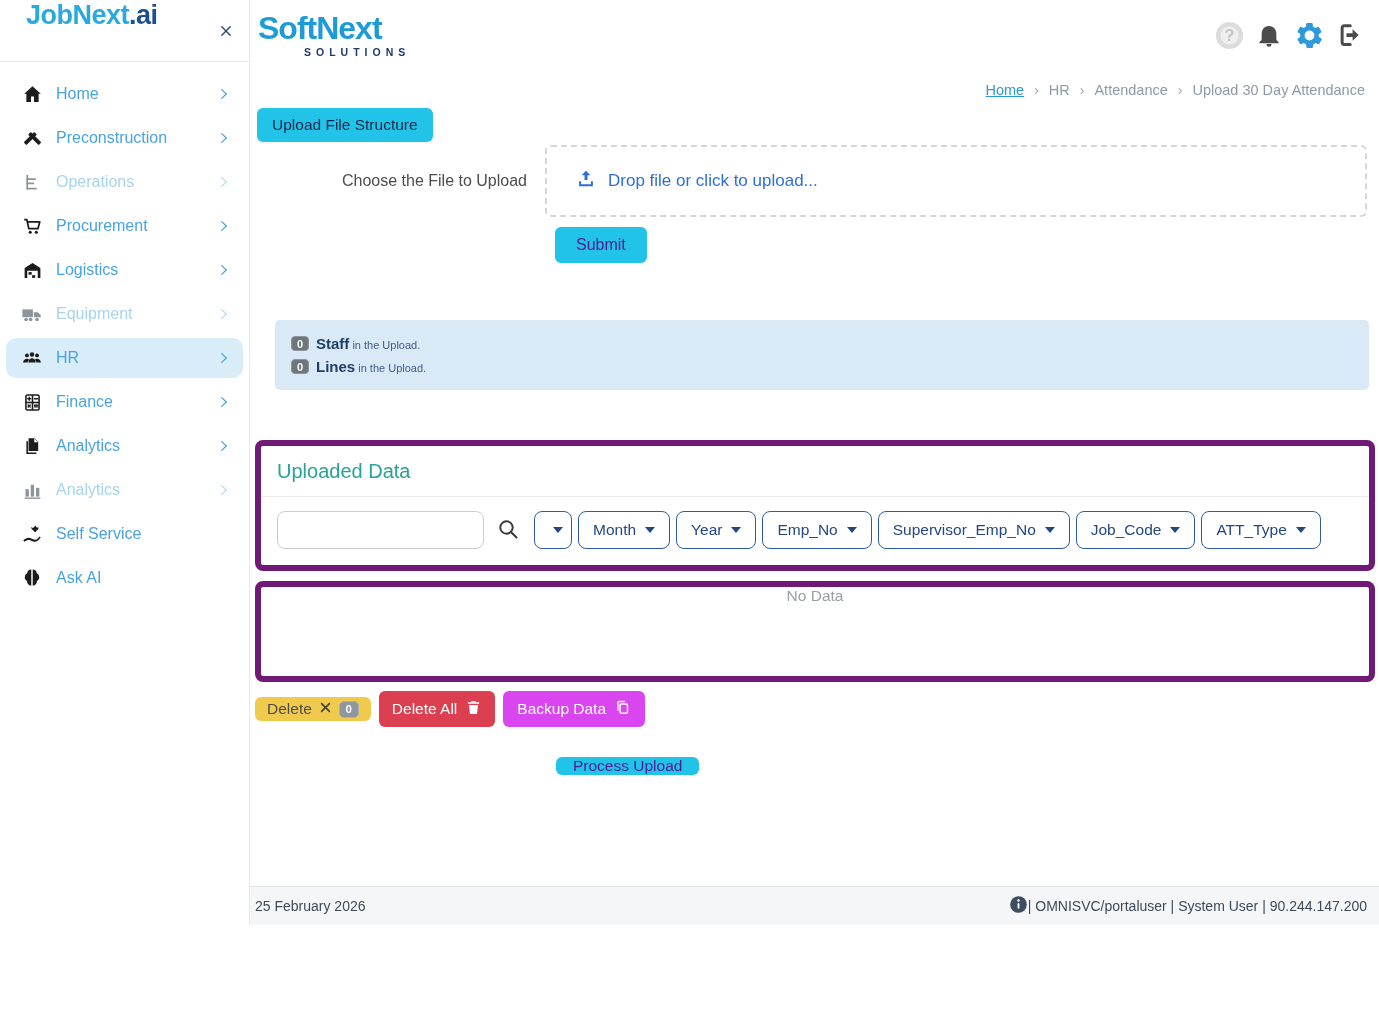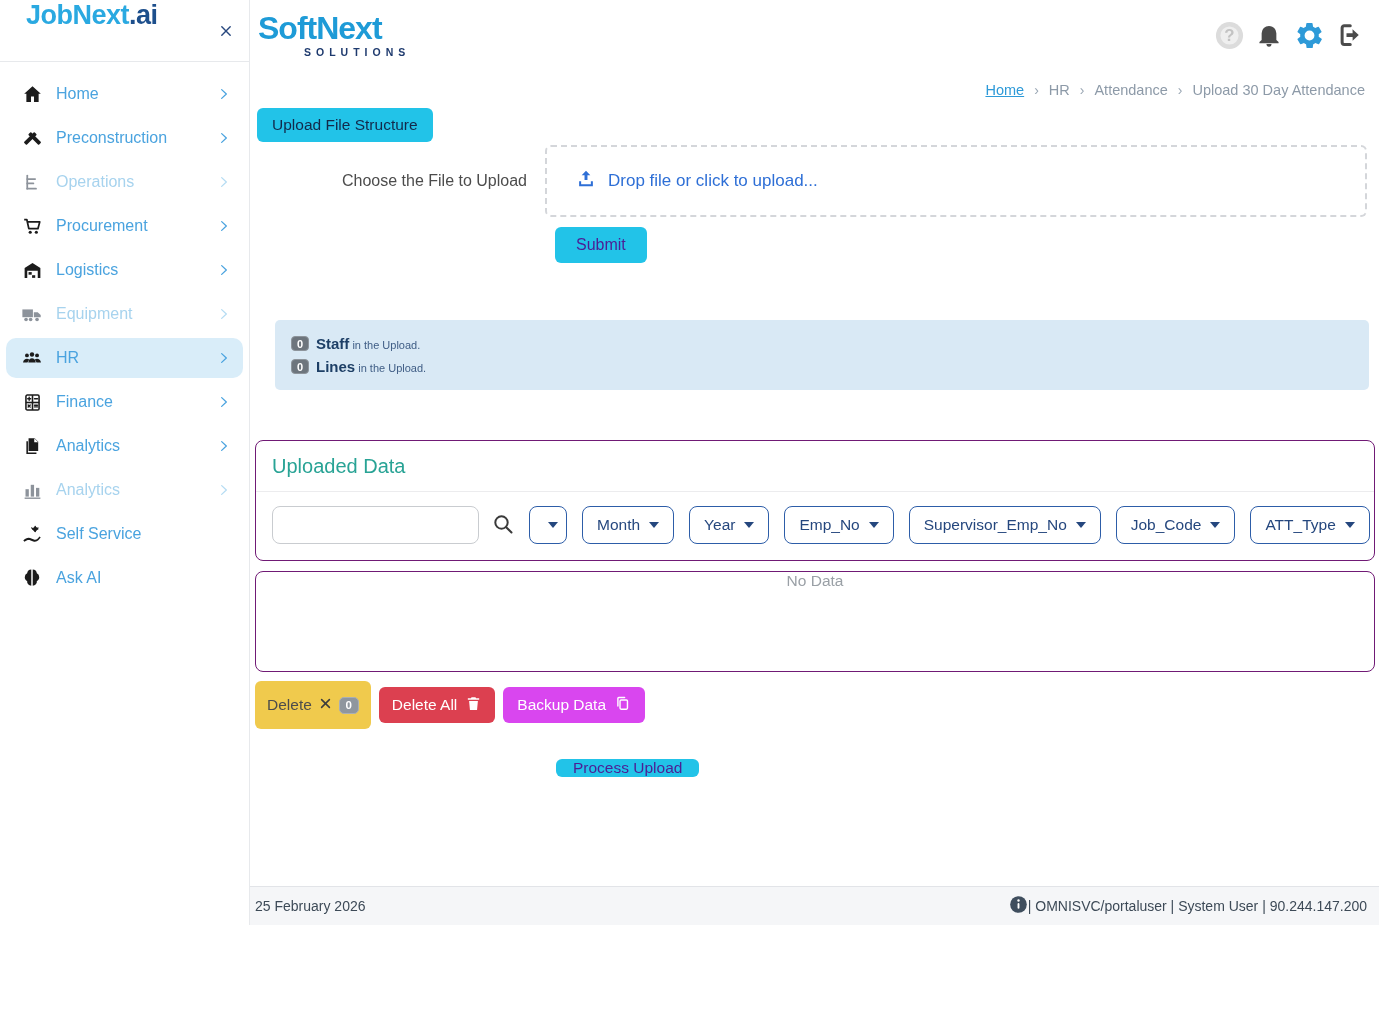--- a/index.html
+++ b/index.html
@@ -47,37 +47,37 @@
   .dropzone { flex:1; margin-right:8px; height:72px; border:2px dashed #d4d6da; border-radius:6px; display:flex; align-items:center; padding-left:28px; gap:11px; cursor:pointer; background:#fff; }
   .dropzone-text { color:#2e6fd6; font-size:17px; }
   .btn-submit { margin:10px 0 0 300px; height:36px; padding:0 21px; font-size:16px; }
 
   .alert { margin:57px 6px 0 20px; background:#d9e9f5; border-radius:5px; padding:12px 16px; }
   .alert-line { display:flex; align-items:center; gap:7px; height:23px; }
   .badge-gray { background:#6d757d; border:1px solid #8d949b; color:#fff; font-size:11px; font-weight:700; border-radius:4px; min-width:18px; height:15px; display:inline-flex; align-items:center; justify-content:center; padding:0 4px; }
   .alert-bold { font-weight:700; color:#1d3f66; font-size:15px; }
   .alert-rest { color:#3f5d85; font-size:11px; }
 
-  .card { border:1px solid #701a75; border-radius:8px; background:#fff; }
+  .card { border:6px solid #701a75; border-radius:8px; background:#fff; }
   .filter-card { margin-top:50px; padding:14px 16px 16px 16px; }
   .card-title { color:#28a395; font-size:20px; font-weight:500; }
   .card-divider { border-bottom:1px solid #ececee; margin:13px -16px 0 -16px; }
   .search-row { margin-top:14px; display:flex; align-items:center; }
   .search-input { width:207px; height:38px; border:1px solid #c9ccd0; border-radius:8px; padding:0 10px; font-size:15px; font-family:inherit; color:#333; outline:none; }
   .search-btn { margin-left:12px; background:none; border:none; cursor:pointer; display:flex; align-items:center; }
-  .filters { display:flex; align-items:center; gap:15px; margin-left:14px; }
+  .filters { display:flex; align-items:center; gap:6px; margin-left:14px; }
   .dd-btn { height:38px; border:1.5px solid #2d5da8; border-radius:8px; background:#fff; color:#25477e; font-size:15.5px; font-family:inherit; padding:0 14px; display:inline-flex; align-items:center; gap:9px; cursor:pointer; }
   .dd-btn.mini { width:38px; padding:0; justify-content:center; }
   .caret { width:0; height:0; border-left:5px solid transparent; border-right:5px solid transparent; border-top:6px solid currentColor; display:inline-block; }
 
   .data-card { margin-top:10px; height:101px; display:flex; align-items:flex-start; justify-content:center; }
   .no-data { color:#9aa0a6; font-size:15.5px; }
 
   .btn-row { margin-top:9px; display:flex; align-items:center; gap:8px; }
-  .btn-delete { background:#f0ca4d; color:#4c4c4c; height:48px; padding:0 12px; font-size:15.5px; gap:7px; }
+  .btn-delete { background:#f0ca4d; color:#4c4c4c; height:24px; padding:0 12px; font-size:15.5px; gap:7px; }
   .badge-count { background:#8f969e; border:1px solid #a9afb6; color:#fff; font-size:11.5px; font-weight:700; border-radius:5px; min-width:20px; height:17px; display:inline-flex; align-items:center; justify-content:center; padding:0 5px; }
   .btn-delete-all { background:#dc4050; color:#fff; height:36px; padding:0 13px; font-size:15.5px; gap:8px; }
   .btn-backup { background:#d946ef; color:#fff; height:36px; padding:0 14px; font-size:15.5px; gap:8px; }
   .btn-process { margin:30px 0 0 301px; height:18px; padding:0 17px; font-size:15.5px; }
 
   .footer { height:39px; flex:0 0 39px; background:#f5f6f8; border-top:1px solid #e2e4e8; display:flex; align-items:center; padding:0 12px 0 5px; }
   .footer-date { font-size:14px; color:#3d4a57; }
   .footer-right { margin-left:auto; display:flex; align-items:center; }
   .footer-session { font-size:14px; color:#3d4a57; }
 </style>

